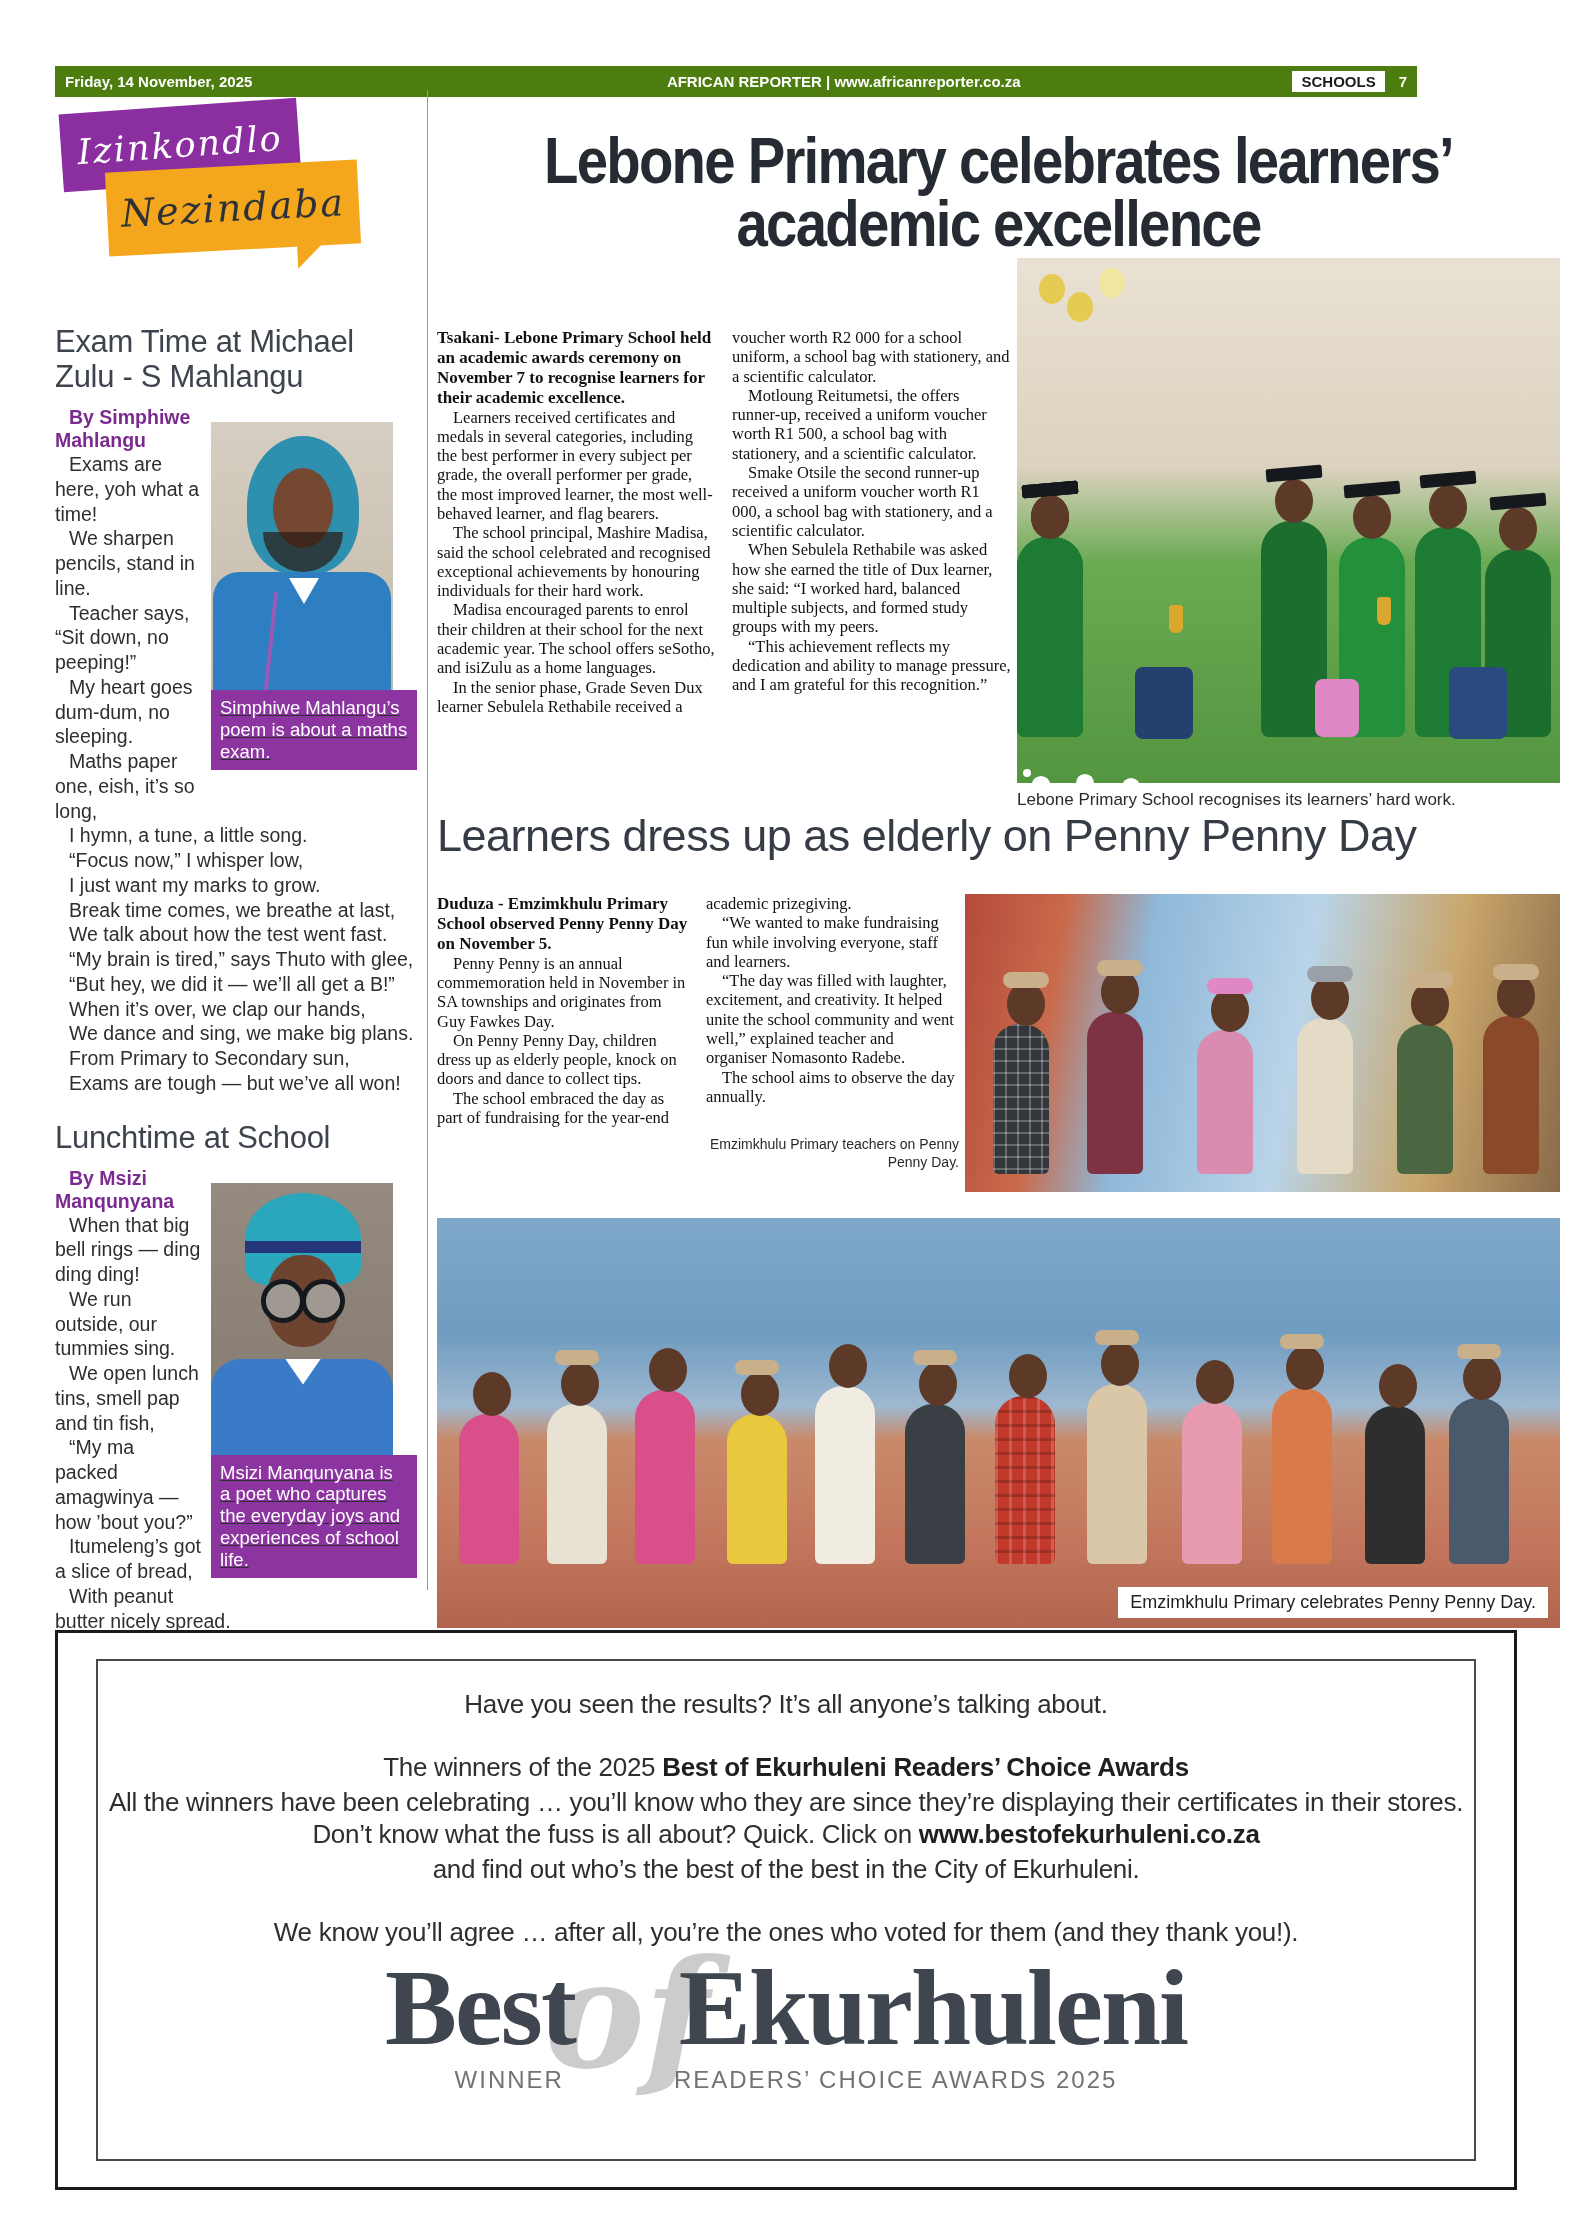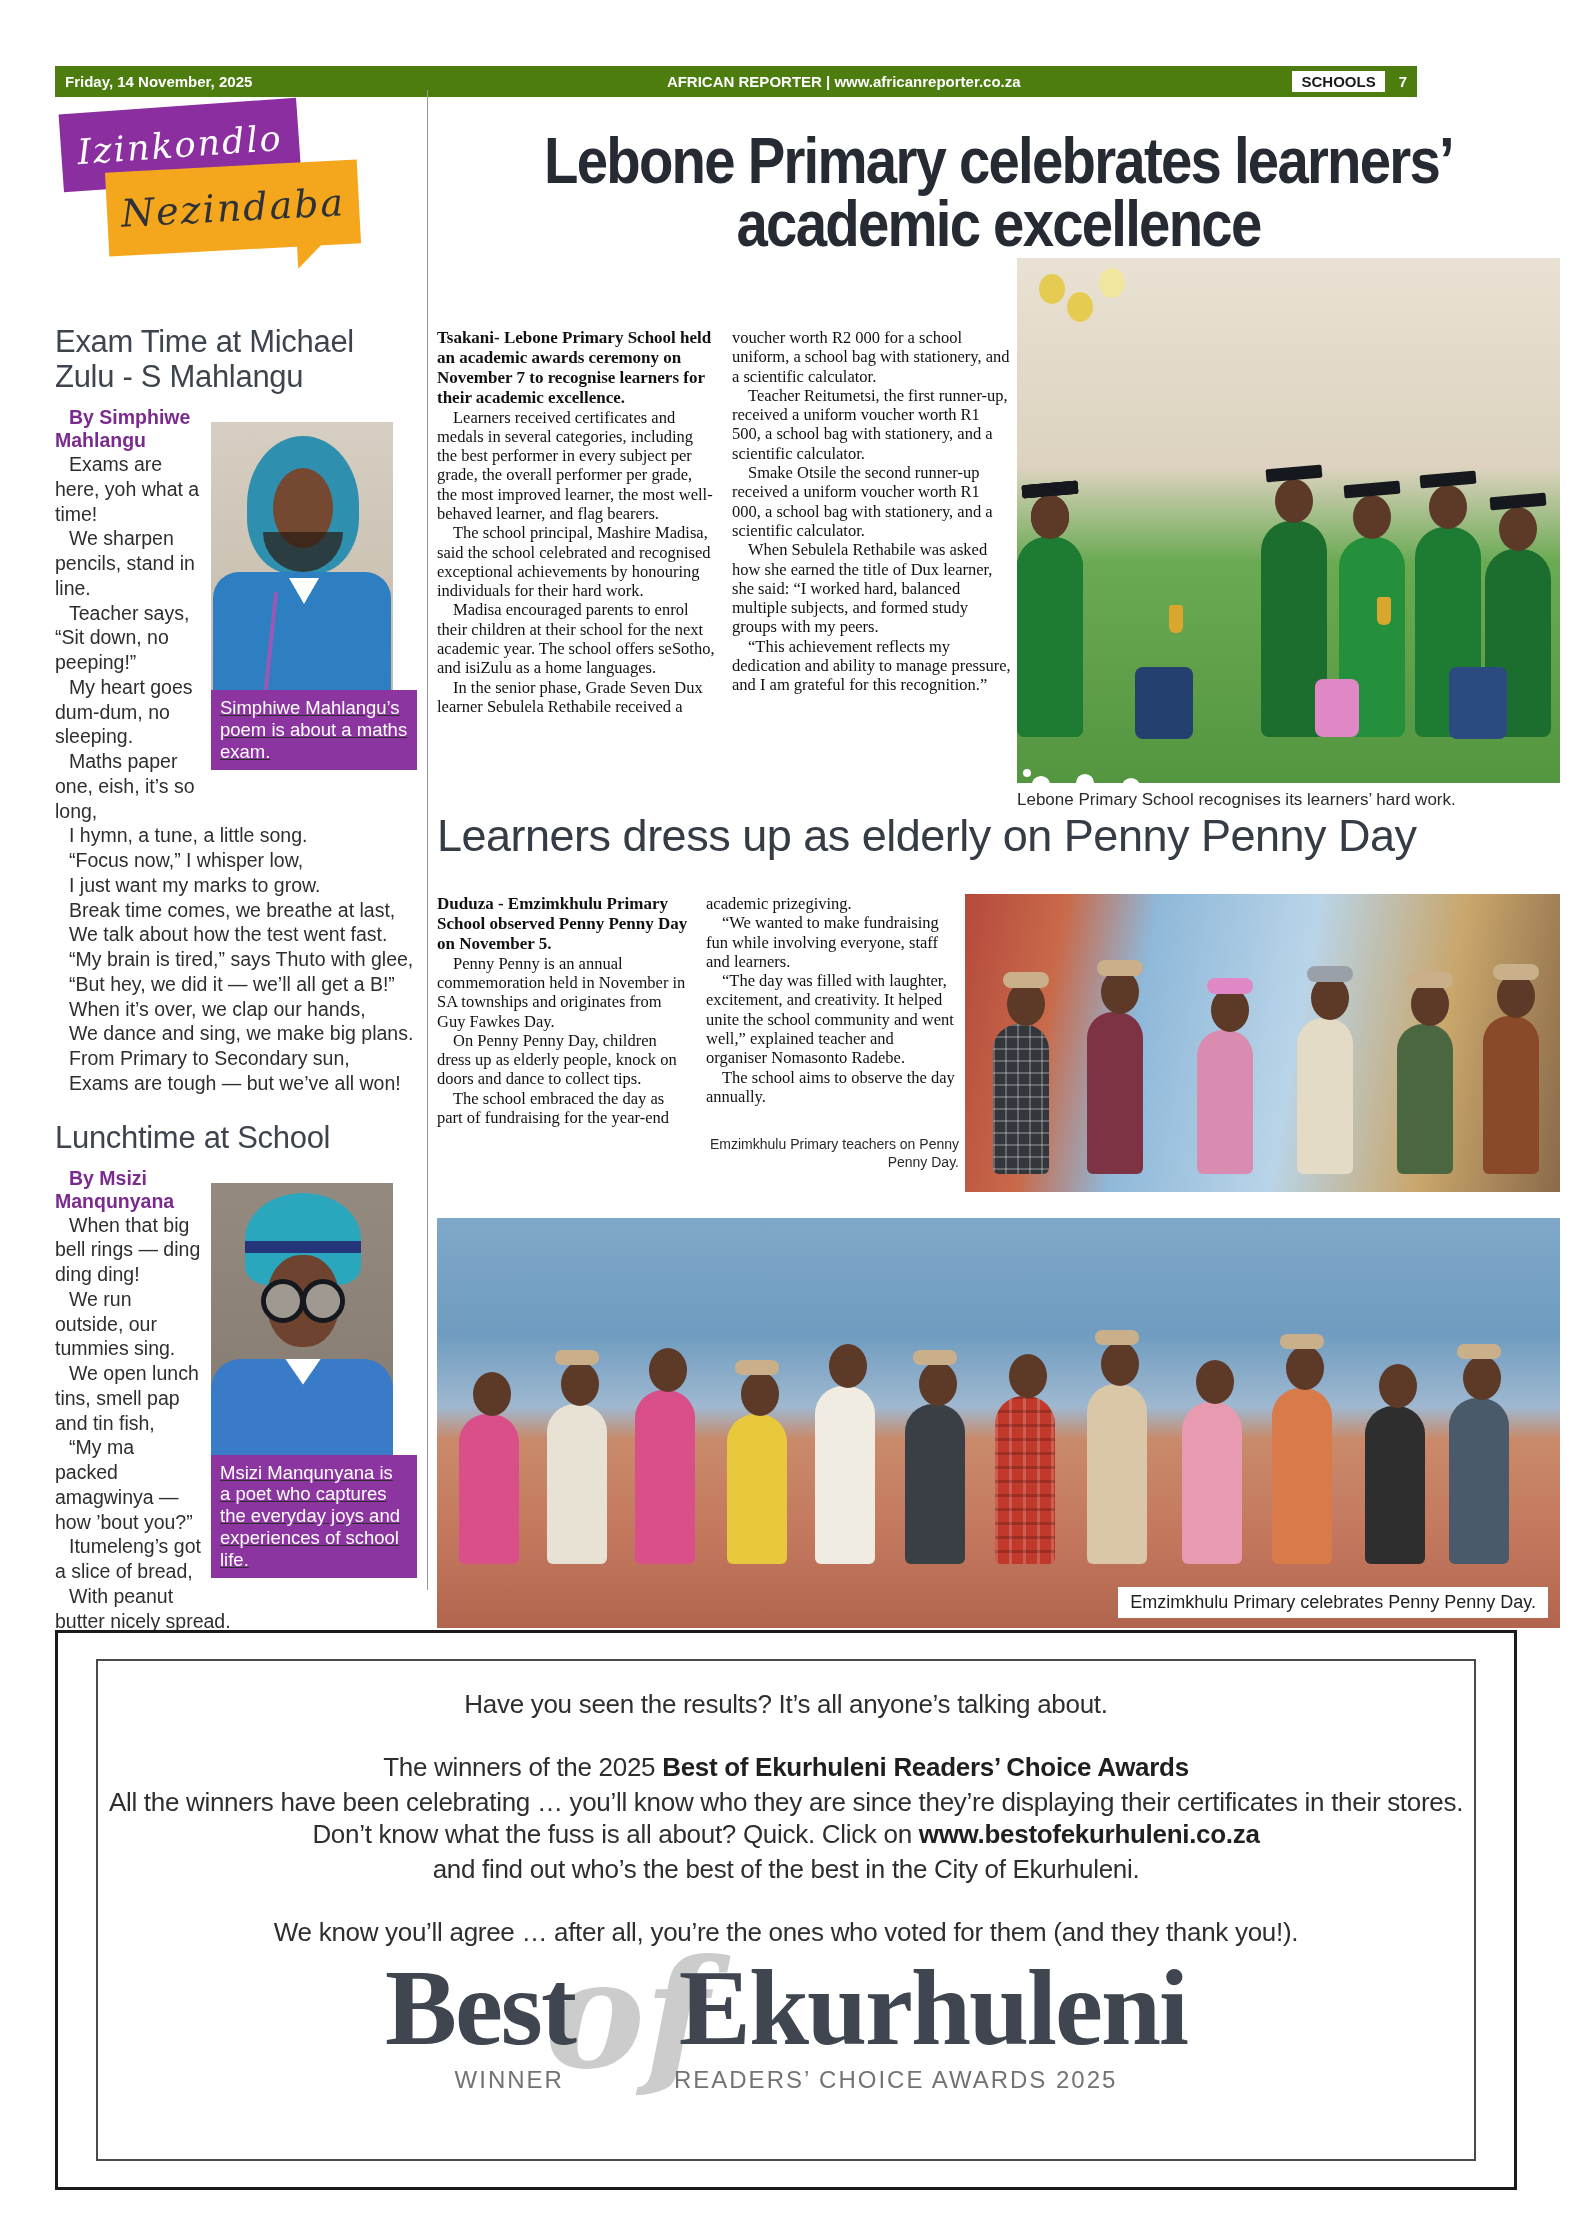--- a/index.html
+++ b/index.html
@@ -269,21 +269,21 @@
   <div class="main">
 
     <div class="headline1">Lebone Primary celebrates learners’ academic excellence</div>
 
     <div class="article-body body1">
       <p class="lead">Tsakani- Lebone Primary School held an academic awards ceremony on November 7 to recognise learners for their academic excellence.</p>
       <p>Learners received certificates and medals in several categories, including the best performer in every subject per grade, the overall performer per grade, the most improved learner, the most well-behaved learner, and flag bearers.</p>
       <p>The school principal, Mashire Madisa, said the school celebrated and recognised exceptional achievements by honouring individuals for their hard work.</p>
       <p>Madisa encouraged parents to enrol their children at their school for the next academic year.  The school offers seSotho, and isiZulu as a home languages.</p>
       <p>In the senior phase, Grade Seven Dux learner Sebulela Rethabile received a voucher worth R2 000 for a school uniform, a school bag with stationery, and a scientific calculator.</p>
-      <p>Teacher Reitumetsi, the first runner-up, received a uniform voucher worth R1 500, a school bag with stationery, and a scientific calculator.</p>
+      <p>Motloung Reitumetsi, the offers runner-up, received a uniform voucher worth R1 500, a school bag with stationery, and a scientific calculator.</p>
       <p>Smake Otsile the second runner-up received a uniform voucher worth R1 000, a school bag with stationery, and a scientific calculator.</p>
       <p>When Sebulela Rethabile was asked how she earned the title of Dux learner, she said: “I worked hard, balanced multiple subjects, and formed study groups with my peers.</p>
       <p>“This achievement reflects my dedication and ability to manage pressure, and I am grateful for this recognition.”</p>
     </div>
 
     <div class="photo photo1">
       <i class="ph1-balloon ph1-b1"></i>
       <i class="ph1-balloon ph1-b2"></i>
       <i class="ph1-balloon ph1-b3"></i>
       <i class="fig"></i>

